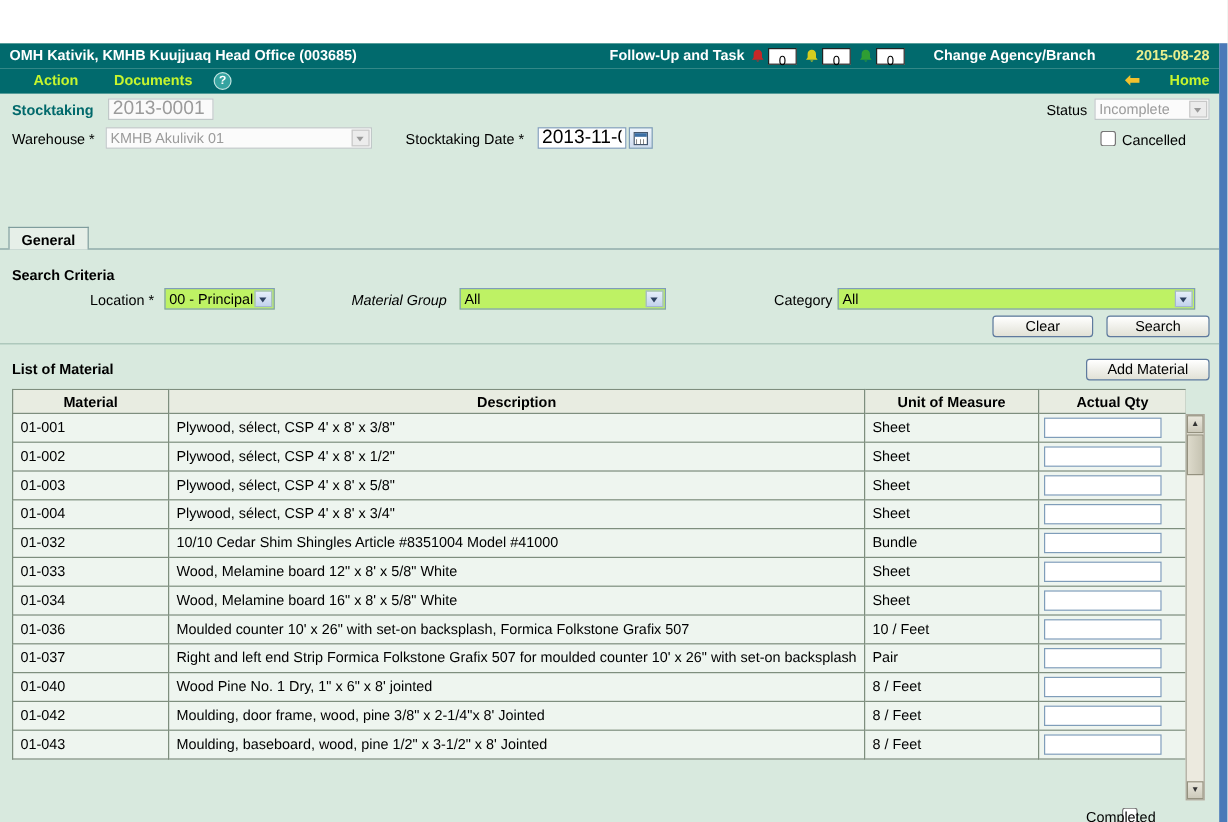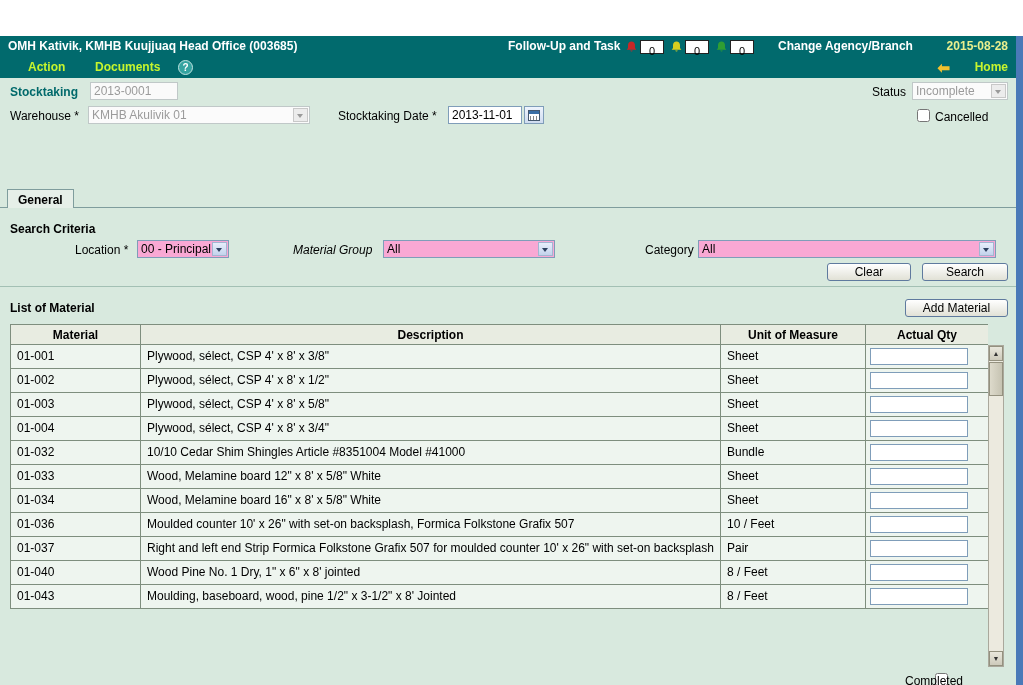--- a/index.html
+++ b/index.html
@@ -32,24 +32,24 @@
   .help-circle { left:178px; top:3px !important; width:15px; height:15px; border-radius:50%;
                  background:#35a3a0; border:1px solid #bfe3e0; color:#fff; font-size:10px;
                  font-weight:bold; text-align:center; line-height:14px !important; cursor:pointer; }
   .back-arrow { right:66px; color:#f2c12e; font-size:15px; font-weight:bold; cursor:pointer; }
   .mi-home { right:8px; }
 
   
   .lbl { position:absolute; white-space:nowrap; }
   .lbl-teal { color:var(--label_teal,#01696b); font-weight:bold; }
   .inp { position:absolute; height:18px; border:1px solid #7f9db9; background:#fff;
-         font-family:inherit; font-size:12px; padding:0 3px; }
+         font-family:inherit; font-size:16px; padding:0 3px; }
   .inp.disabled { border-color:#c0c8c8; background:#fafafa; color:#9b9b9b; }
 
-  .sel { position:absolute; height:18px; background:#f9a8d4; border:1px solid #7f9db9;
+  .sel { position:absolute; height:18px; background:#bef264; border:1px solid #7f9db9;
          padding:0 16px 0 3px; line-height:16px; white-space:nowrap; overflow:hidden; cursor:default; }
   .sel .arw { position:absolute; right:1px; top:1px; bottom:1px; width:15px;
               background:linear-gradient(#e7eefb,#c3d3ec); border:1px solid #a3b6d2; }
   .sel .arw::after { content:""; position:absolute; left:3px; top:5px;
               border:3px solid transparent; border-top:4px solid #2e4160; }
   .sel.disabled { color:#9b9b9b; border-color:#c0c8c8; background:#fbfbfb; }
   .sel.disabled .arw { background:#ececec; border-color:#c8c8c8; }
   .sel.disabled .arw::after { border-top-color:#9a9a9a; }
 
   .cal-btn { position:absolute; width:20px; height:18px; border:1px solid #7f9db9;
@@ -302,20 +302,28 @@
 
     <tr>
       <td class="c-mat">01-040</td>
       <td class="c-desc">Wood Pine No. 1 Dry, 1" x 6" x 8' jointed</td>
       <td class="c-unit">8 / Feet</td>
       <td class="c-qty">
         <input class="qty-input" style="">
       </td>
     </tr>
 
+    <tr>
+      <td class="c-mat">01-042</td>
+      <td class="c-desc">Moulding, door frame, wood, pine 3/8" x 2-1/4"x 8' Jointed</td>
+      <td class="c-unit">8 / Feet</td>
+      <td class="c-qty">
+        <input class="qty-input" style="">
+      </td>
+    </tr>
 
     <tr>
       <td class="c-mat">01-043</td>
       <td class="c-desc">Moulding, baseboard, wood, pine 1/2" x 3-1/2" x 8' Jointed</td>
       <td class="c-unit">8 / Feet</td>
       <td class="c-qty">
         <input class="qty-input" style="">
       </td>
     </tr>
 

